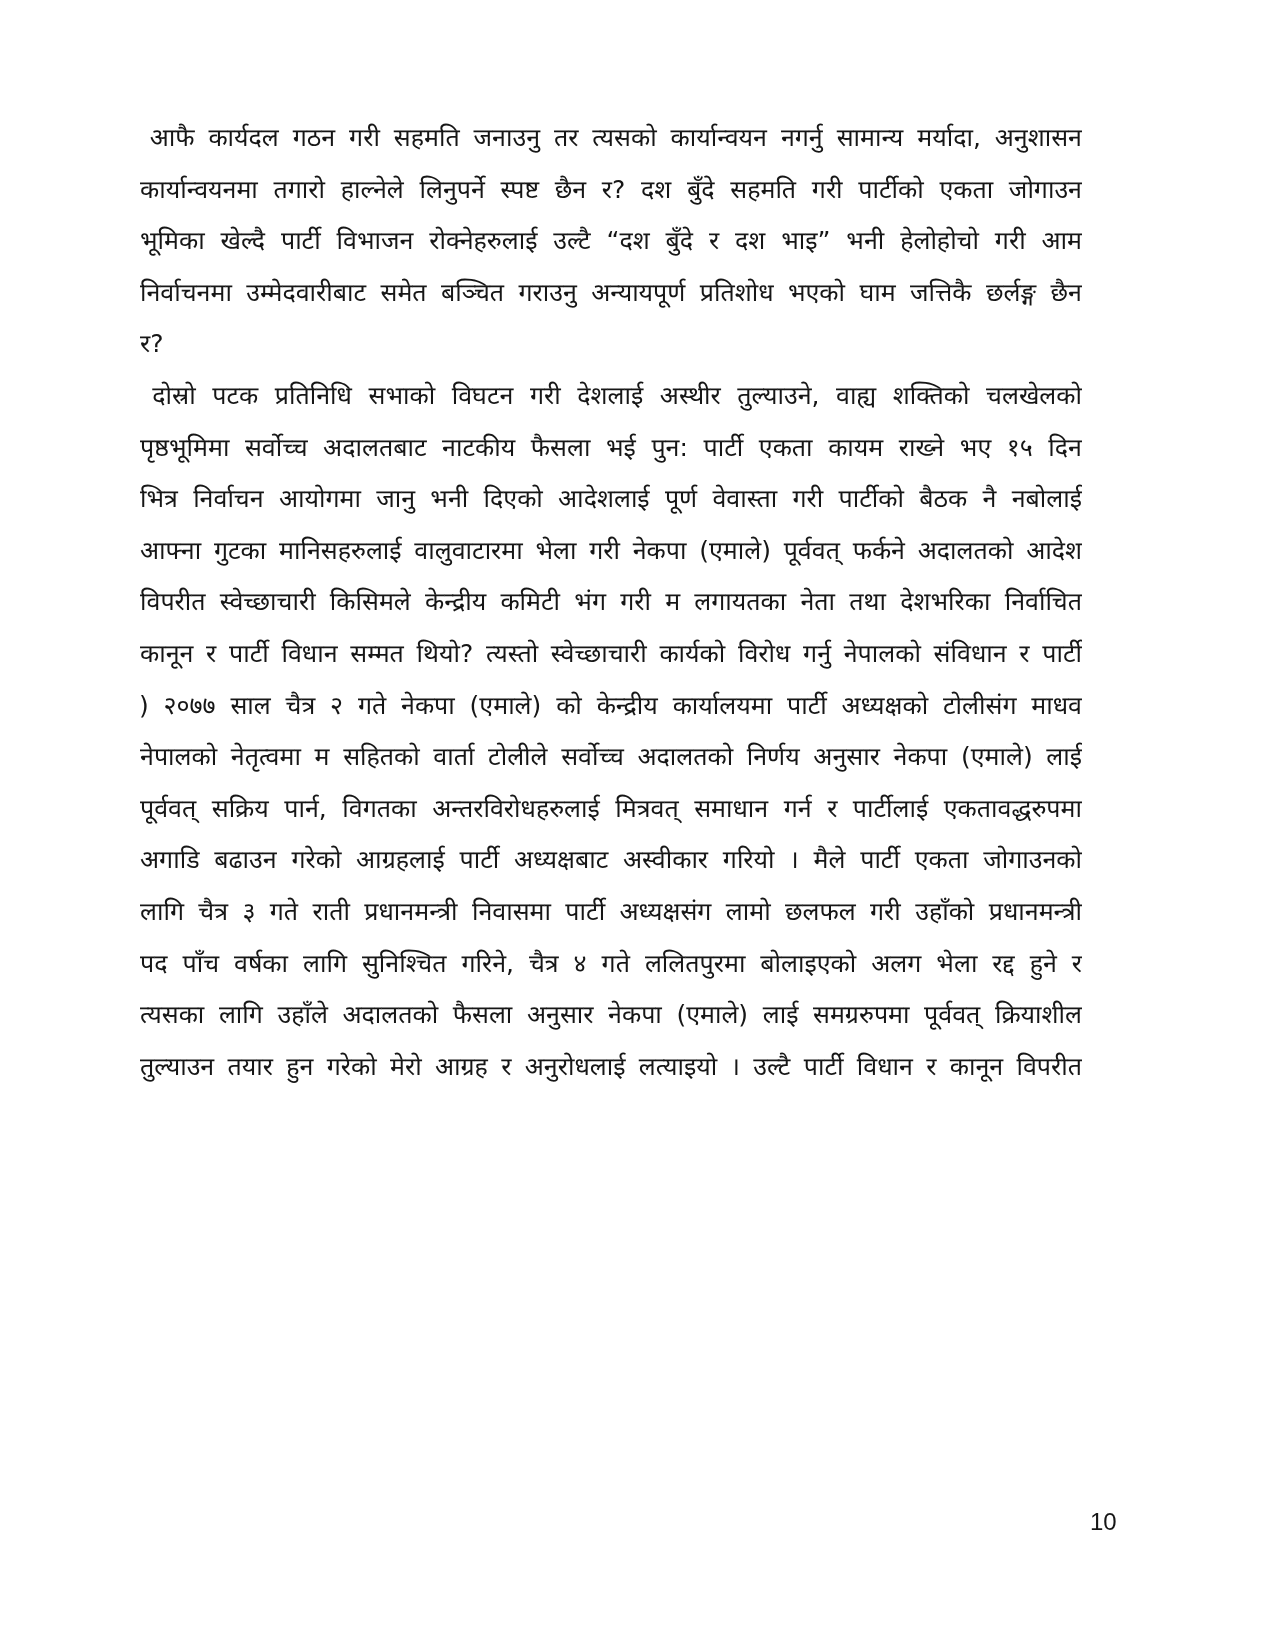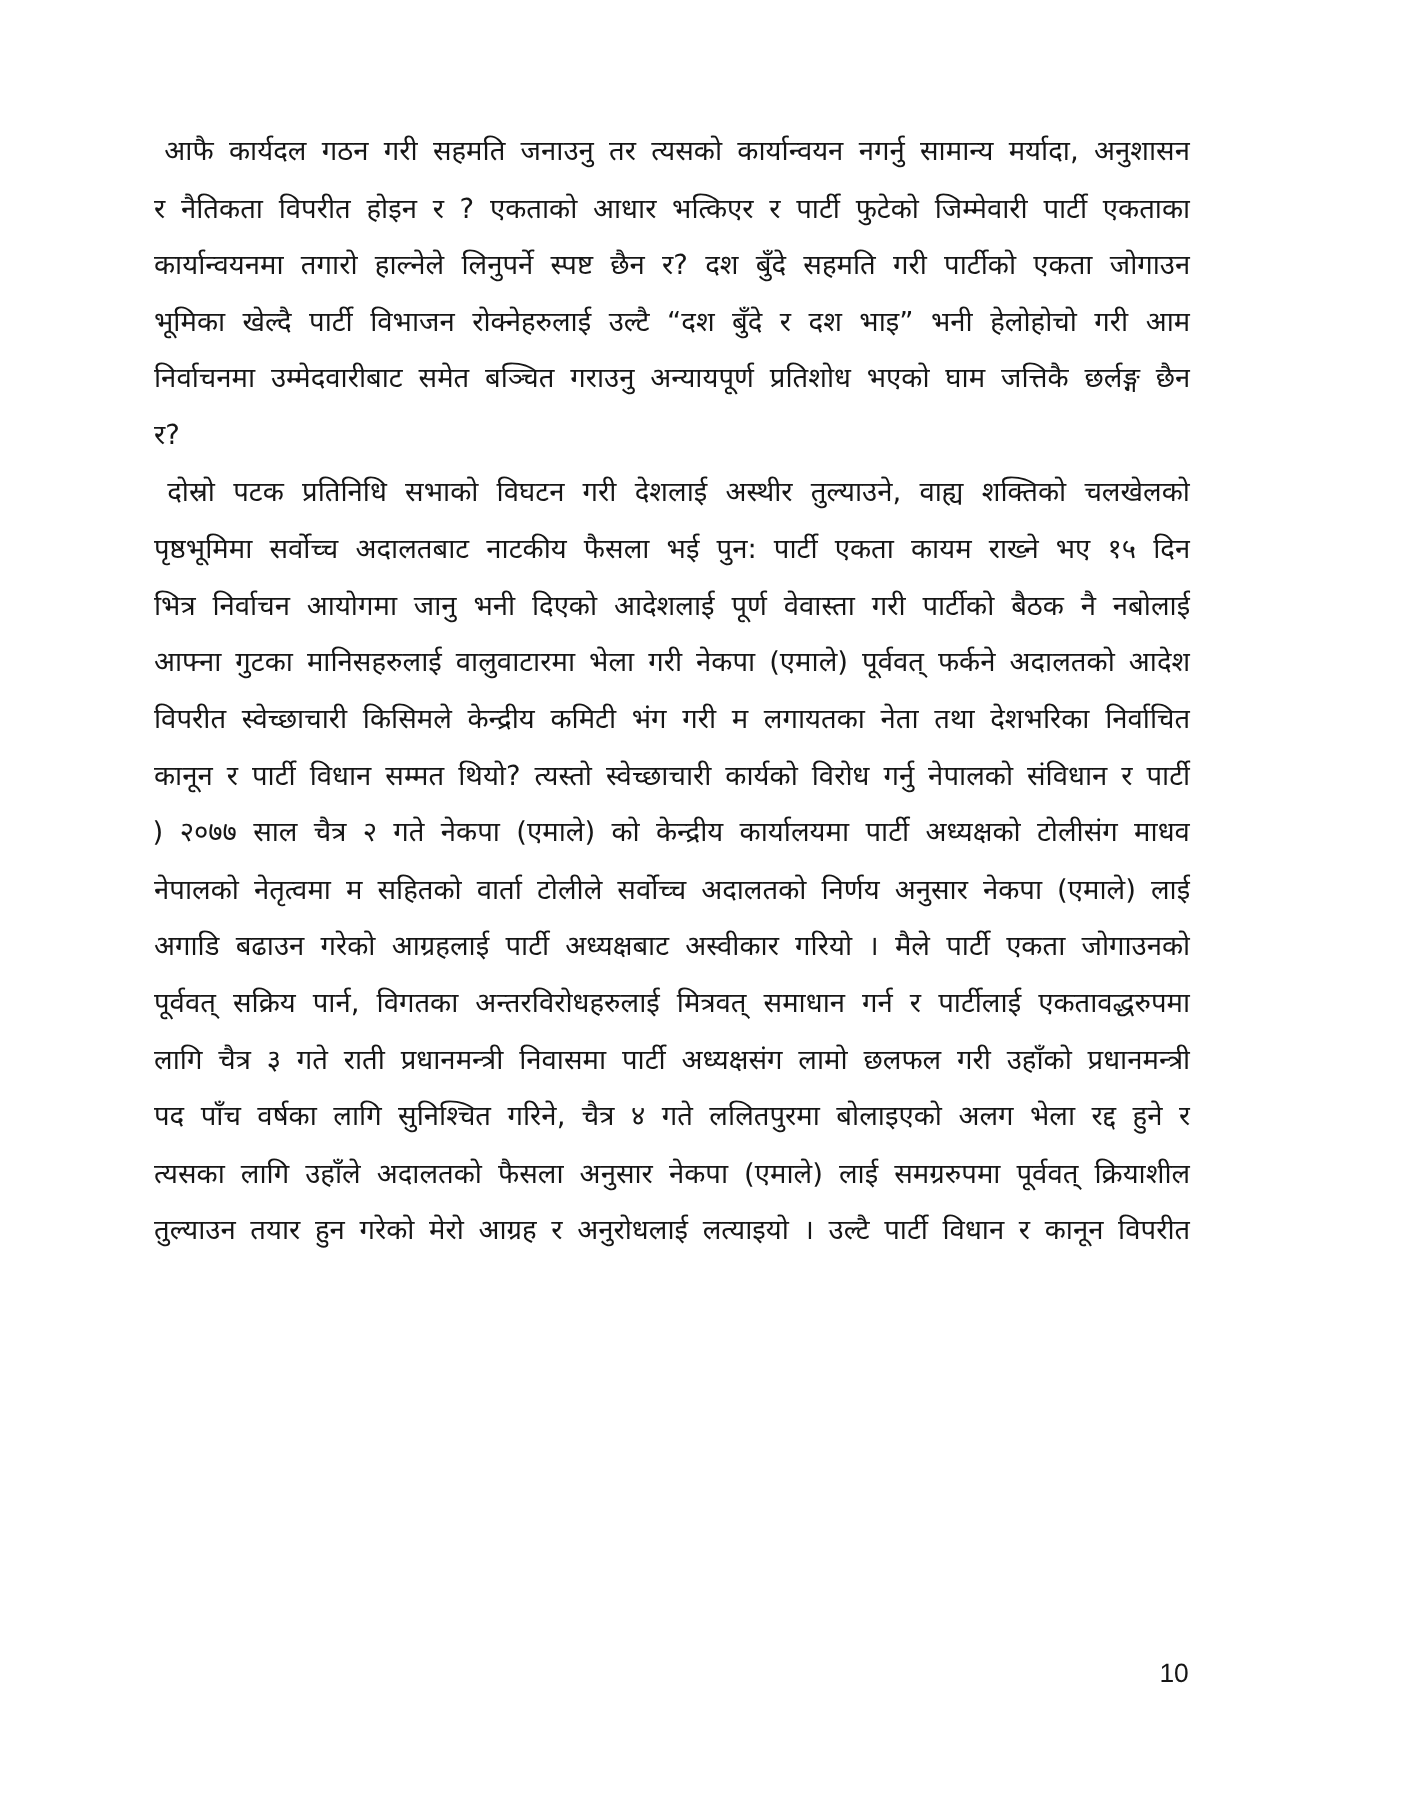--- a/index.html
+++ b/index.html
@@ -37,55 +37,54 @@
   .line.first {
     text-indent: -27px;
   }
   .line.last {
     text-align: left;
     text-align-last: auto;
   }
   .page-number {
     position: absolute;
     top: 1508px;
-    left: 1054px;
+    left: 1090px;
     font-family: "Liberation Sans", "DejaVu Sans", sans-serif;
     font-size: 24px;
     color: #161616;
   }
 </style>
 </head>
 <body>
 
 <div class="page">
   <div class="content">
 
     <div class="para">
       <div class="line first">८) आफै कार्यदल गठन गरी सहमति जनाउनु तर त्यसको कार्यान्वयन नगर्नु सामान्य मर्यादा, अनुशासन</div>
-      <div class="line">र नैतिकता विपरीत होइन र ? एकताको आधार भत्किएर र पार्टी फुटेको जिम्मेवारी पार्टी एकताका</div>
       <div class="line">कार्यान्वयनमा तगारो हाल्नेले लिनुपर्ने स्पष्ट छैन र?  दश बुँदे सहमति गरी पार्टीको एकता जोगाउन</div>
       <div class="line">भूमिका खेल्दै पार्टी विभाजन रोक्नेहरुलाई उल्टै “दश बुँदे र दश भाइ” भनी हेलोहोचो गरी आम</div>
       <div class="line">निर्वाचनमा उम्मेदवारीबाट समेत बञ्चित गराउनु अन्यायपूर्ण प्रतिशोध भएको घाम जत्तिकै छर्लङ्ग छैन</div>
       <div class="line last">र?</div>
     </div>
 
     <div class="para">
       <div class="line first">९) दोस्रो पटक प्रतिनिधि सभाको विघटन गरी देशलाई अस्थीर तुल्याउने, वाह्य शक्तिको चलखेलको</div>
       <div class="line">पृष्ठभूमिमा सर्वोच्च अदालतबाट नाटकीय फैसला भई पुन: पार्टी एकता कायम राख्ने भए १५ दिन</div>
       <div class="line">भित्र निर्वाचन आयोगमा जानु भनी दिएको आदेशलाई पूर्ण वेवास्ता गरी पार्टीको बैठक नै नबोलाई</div>
       <div class="line">आफ्ना गुटका मानिसहरुलाई वालुवाटारमा भेला गरी नेकपा (एमाले) पूर्ववत् फर्कने अदालतको आदेश</div>
       <div class="line">विपरीत स्वेच्छाचारी किसिमले केन्द्रीय कमिटी भंग गरी म लगायतका नेता तथा देशभरिका निर्वाचित</div>
       <div class="line">कानून र पार्टी विधान सम्मत थियो? त्यस्तो स्वेच्छाचारी कार्यको विरोध गर्नु नेपालको संविधान र पार्टी</div>
     </div>
 
     <div class="para">
       <div class="line first">१०) २०७७ साल चैत्र २ गते नेकपा (एमाले) को केन्द्रीय कार्यालयमा पार्टी अध्यक्षको टोलीसंग माधव</div>
       <div class="line">नेपालको नेतृत्वमा म सहितको वार्ता टोलीले सर्वोच्च अदालतको निर्णय अनुसार नेकपा (एमाले) लाई</div>
+      <div class="line">पूर्ववत् सक्रिय पार्न, विगतका अन्तरविरोधहरुलाई मित्रवत् समाधान गर्न र पार्टीलाई एकतावद्धरुपमा</div>
       <div class="line">अगाडि बढाउन गरेको आग्रहलाई पार्टी अध्यक्षबाट अस्वीकार गरियो । मैले पार्टी एकता जोगाउनको</div>
-      <div class="line">पूर्ववत् सक्रिय पार्न, विगतका अन्तरविरोधहरुलाई मित्रवत् समाधान गर्न र पार्टीलाई एकतावद्धरुपमा</div>
       <div class="line">लागि चैत्र ३ गते राती प्रधानमन्त्री निवासमा पार्टी अध्यक्षसंग  लामो छलफल गरी उहाँको प्रधानमन्त्री</div>
       <div class="line">पद पाँच वर्षका लागि सुनिश्चित गरिने, चैत्र ४ गते ललितपुरमा बोलाइएको अलग भेला रद्द हुने र</div>
       <div class="line">त्यसका लागि उहाँले अदालतको फैसला अनुसार नेकपा (एमाले) लाई समग्ररुपमा पूर्ववत् क्रियाशील</div>
       <div class="line">तुल्याउन तयार हुन गरेको मेरो आग्रह र अनुरोधलाई लत्याइयो । उल्टै पार्टी विधान र कानून विपरीत</div>
     </div>
 
   </div>
 
   <div class="page-number">10</div>
 </div>

